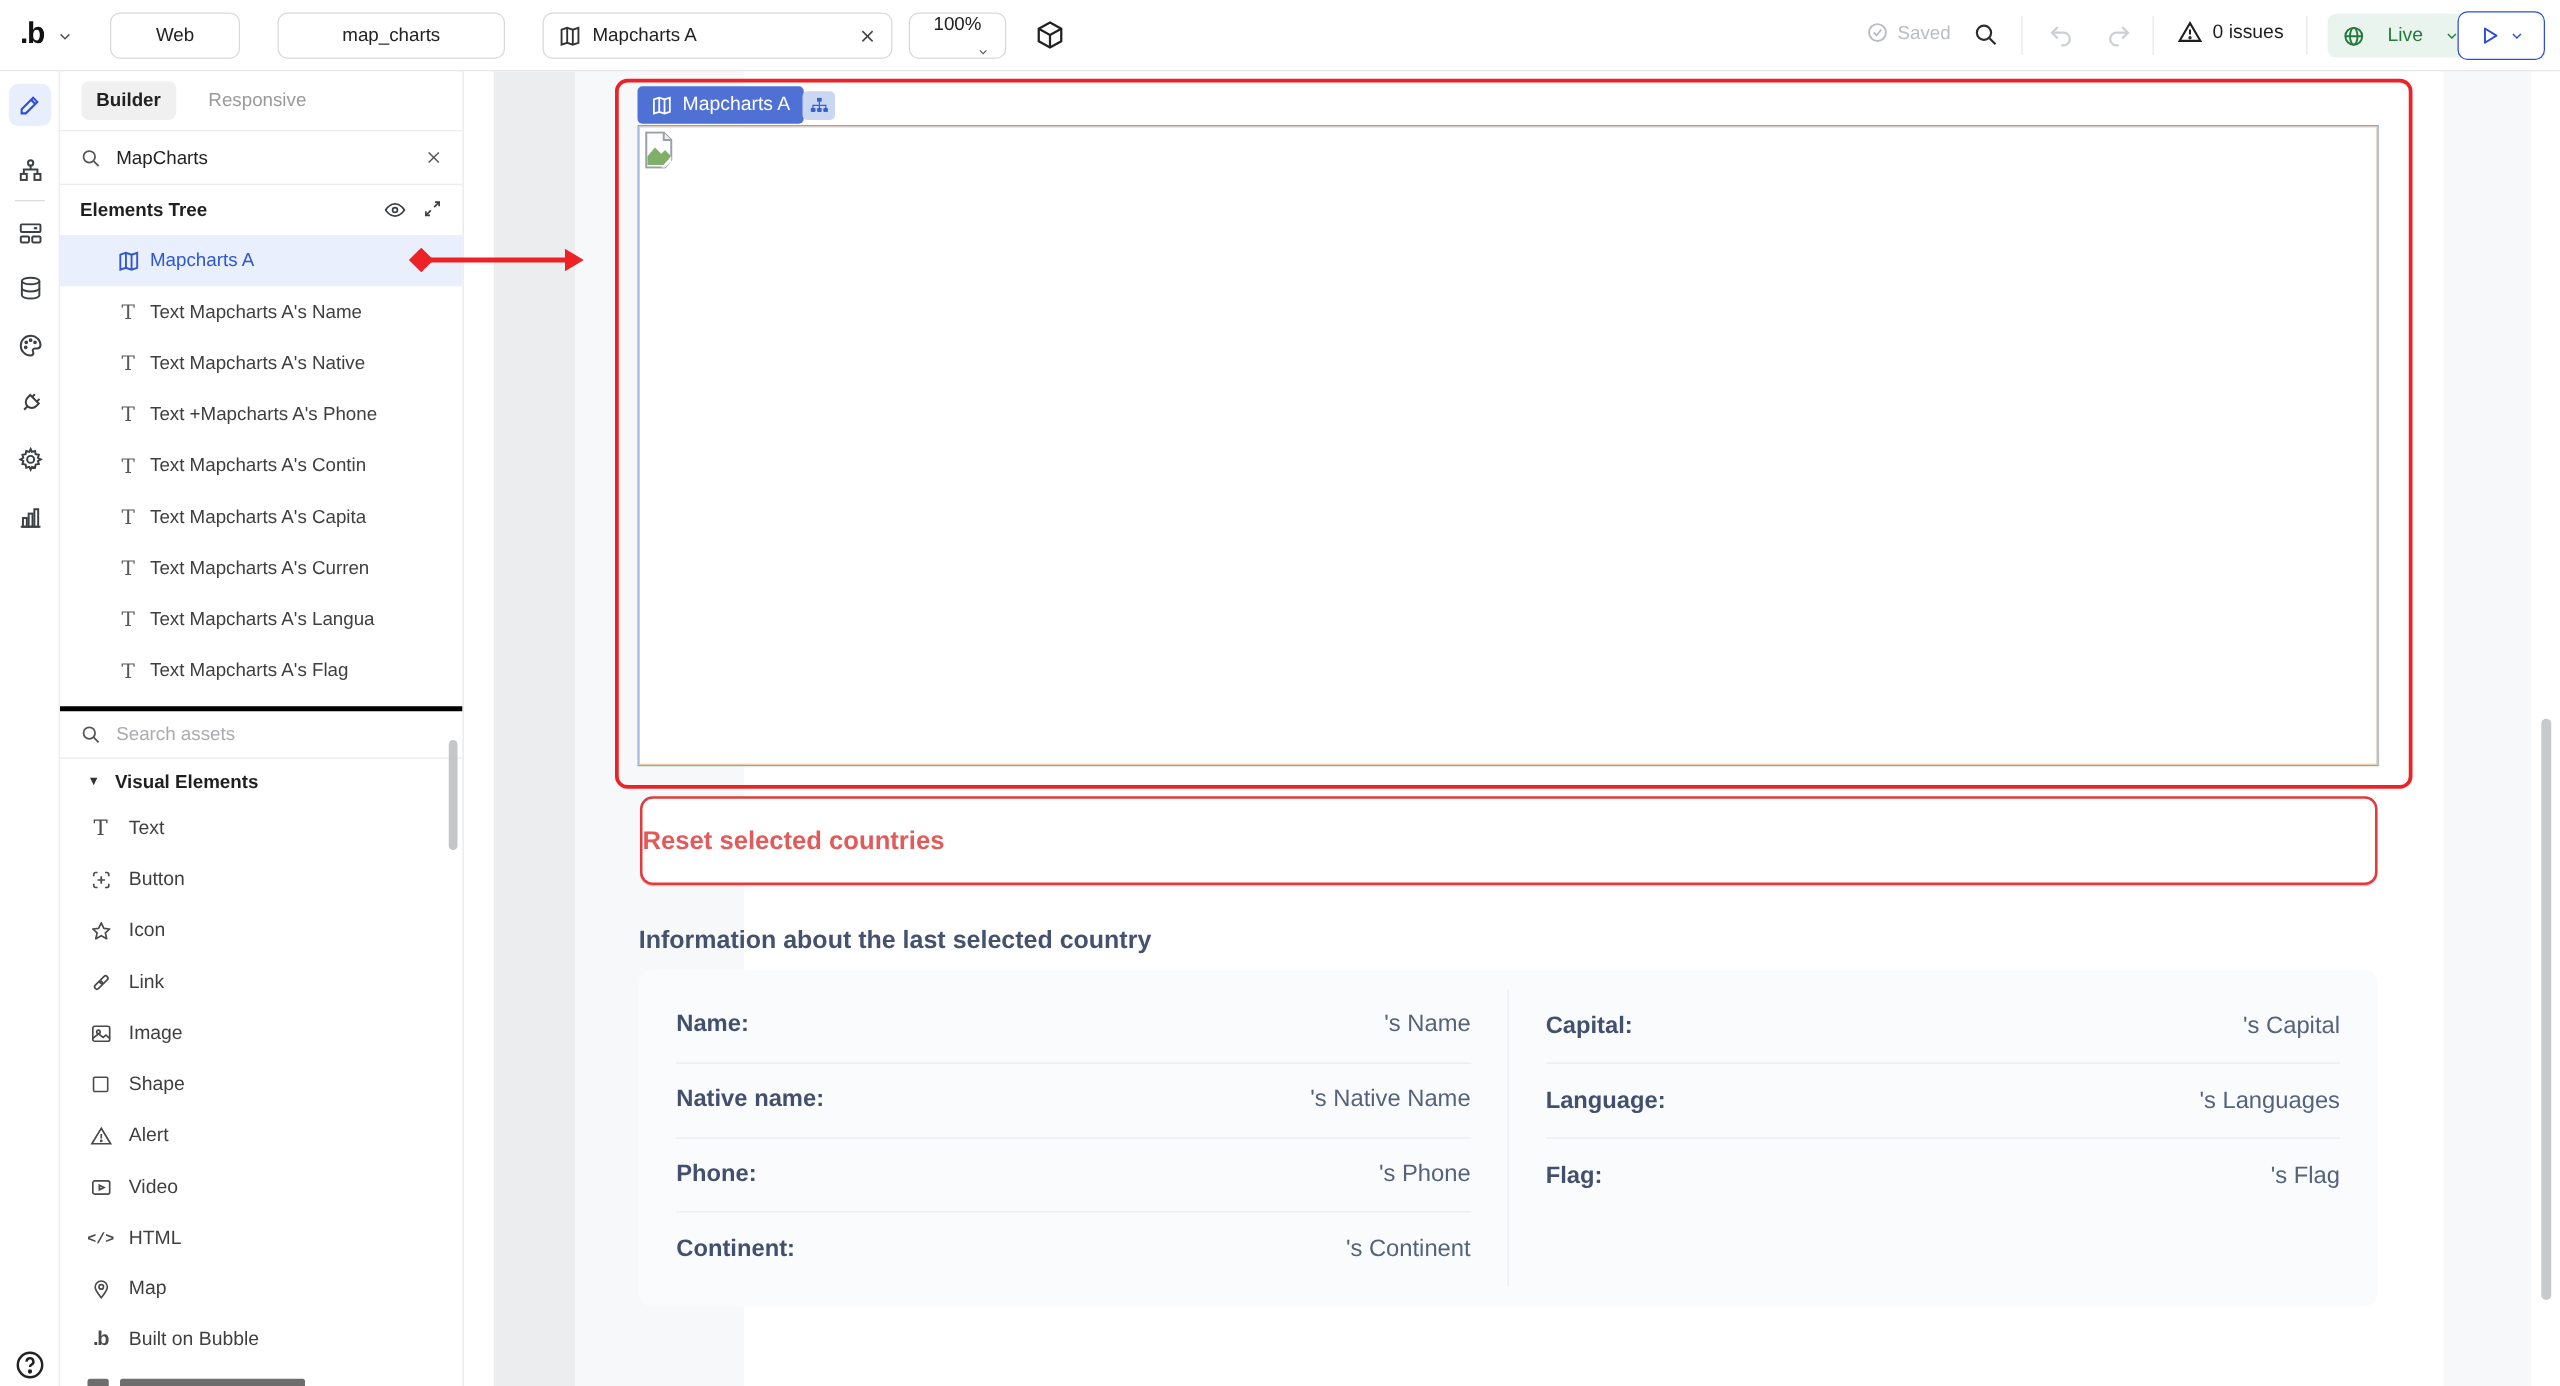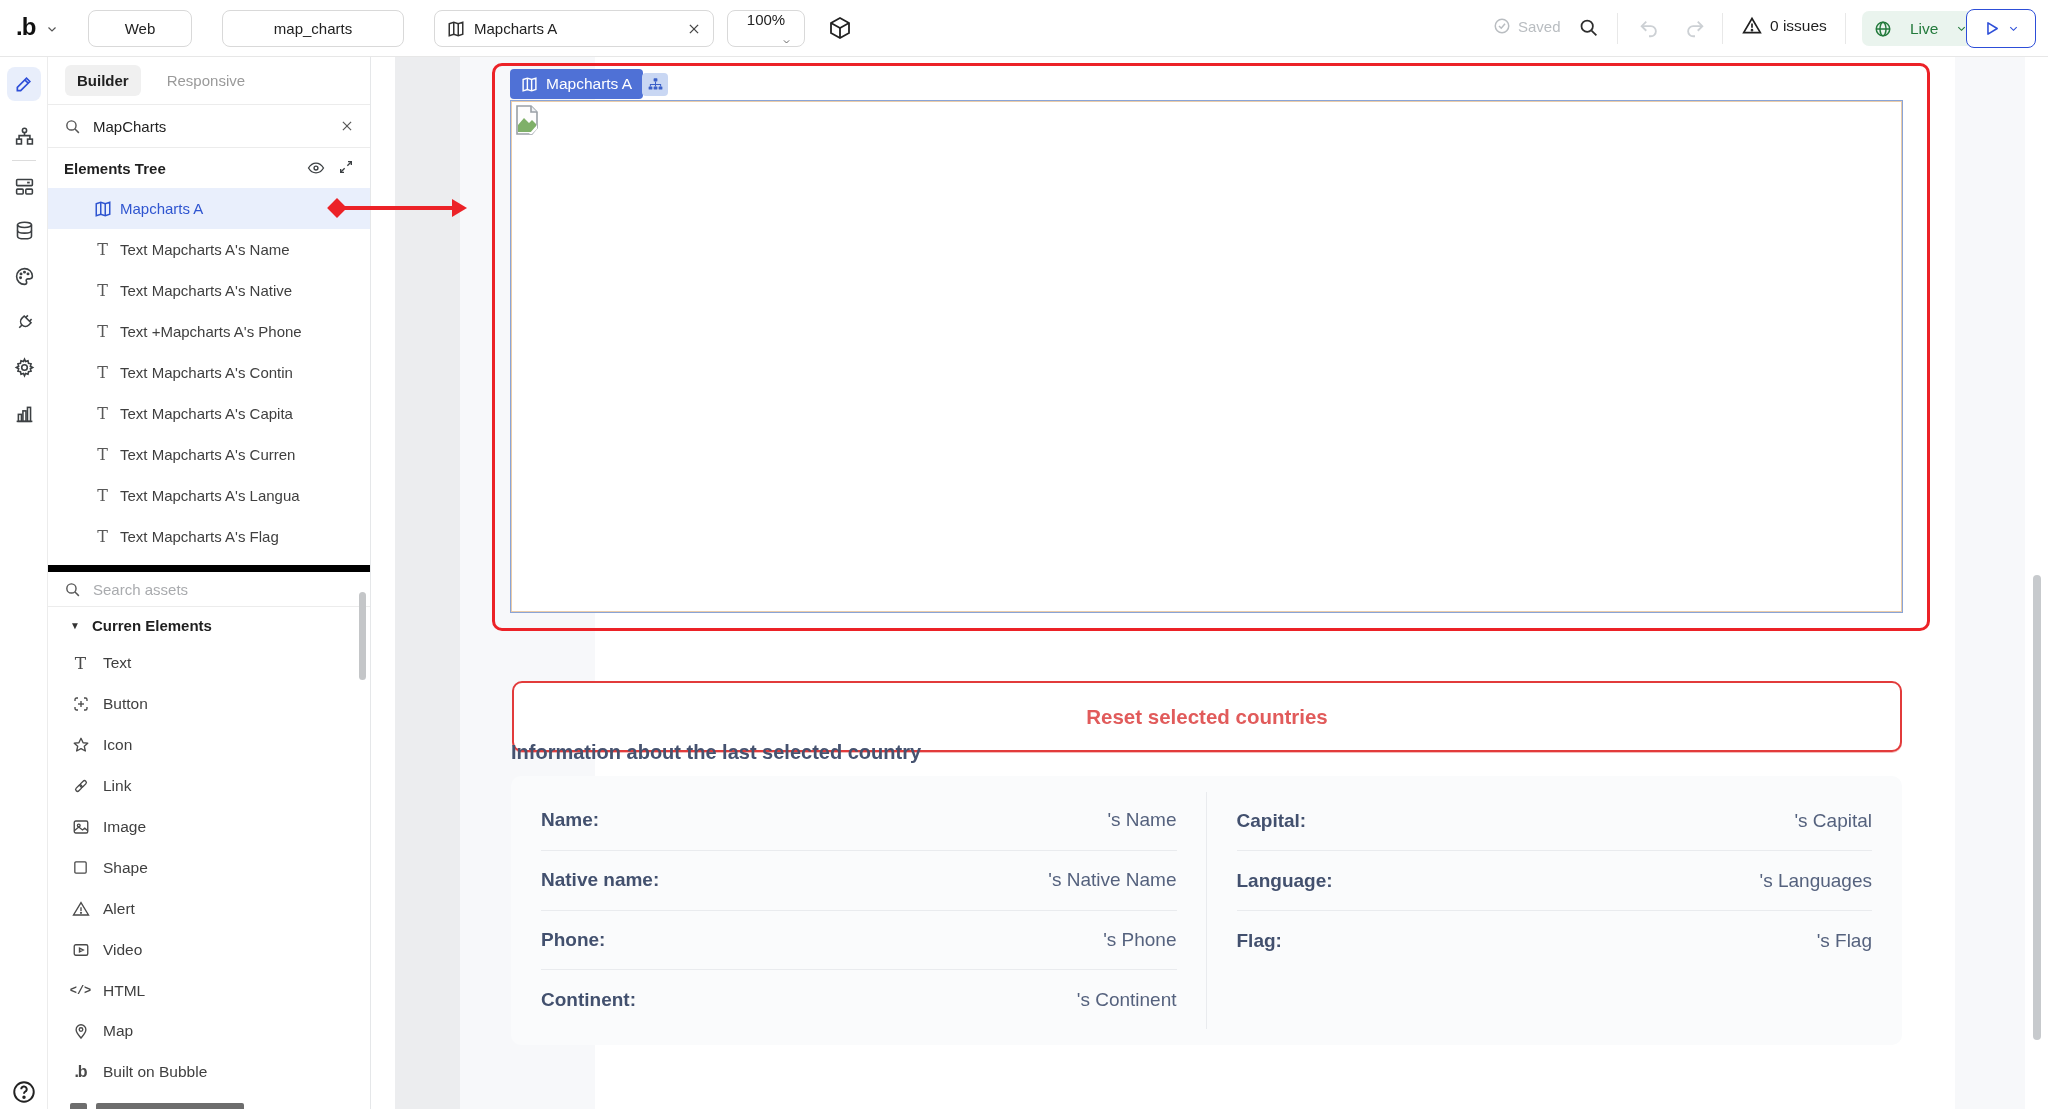--- a/index.html
+++ b/index.html
@@ -68,21 +68,21 @@
   .sb-tab.active { background: #f0f0f0; color: #222; font-weight: bold; }
   .sb-search { height: 43px; border-bottom: 1px solid #ececec; display: flex; align-items: center; padding: 0 16px; gap: 12px; font-size: 15px; color: #222; }
   .sb-search .x { margin-left: auto; color: #555; }
   .tree-header { height: 40px; display: flex; align-items: center; padding: 0 16px; font-size: 15px; font-weight: bold; color: #1f1f1f; gap: 40px; }
   .tree-header .ticons { margin-left: auto; display: flex; gap: 13px; color: #3c4043; }
   .tree-row { height: 41px; display: flex; align-items: center; padding-left: 45px; gap: 8px; font-size: 15px; color: #3f3f3f; }
   .tree-row.selected { background: #e9effc; color: #2f55d0; }
   .tree-row .ticon { width: 19px; display: flex; justify-content: center; color: #585858; font-family: "DejaVu Serif", serif; font-size: 16px; }
   .tree-row.selected .ticon { color: #2f55d0; }
   .sb-spacer { height: 8px; }
-  .assets-search { height: 42px; border-top: 7px solid #000000; border-bottom: 1px solid #ececec; display: flex; align-items: center; padding: 0 16px; gap: 12px; font-size: 15px; color: #a9abae; }
+  .assets-search { height: 42px; border-top: 4px solid #000000; border-bottom: 1px solid #ececec; display: flex; align-items: center; padding: 0 16px; gap: 12px; font-size: 15px; color: #a9abae; }
   .vis-header { height: 36px; display: flex; align-items: center; padding-left: 22px; gap: 12px; font-size: 15px; font-weight: bold; color: #1f1f1f; }
   .vis-header .caret { font-size: 10px; color: #333; }
   .pal-row { height: 40.9px; display: flex; align-items: center; padding-left: 22px; gap: 12px; font-size: 15.5px; color: #3f3f3f; }
   .pal-row .picon { width: 21px; display: flex; justify-content: center; color: #4a4a4a; }
   .pal-row .picon.mono { font-family: "Liberation Mono", monospace; font-size: 12px; font-weight: bold; }
   .partial-smudge { position: absolute; left: 0; top: 1046px; width: 100%; height: 10px; }
   .partial-smudge i { position: absolute; top: 0; height: 9px; background: #6d6d6d; border-radius: 2px; }
   .sb-thumb { position: absolute; left: 311px; top: 535px; width: 7px; height: 88px; background: #c4c6c8; border-radius: 4px; }
 
   
@@ -107,22 +107,22 @@
   
   .anno-arrow { position: absolute; z-index: 110; }
   .anno-diamond { position: absolute; left: 330px; top: 201px; width: 14px; height: 14px; background: #ec2227; transform: rotate(45deg); }
   .anno-line { position: absolute; left: 341px; top: 206px; width: 112px; height: 3.5px; background: #ec2227; }
   .anno-head { position: absolute; left: 452px; top: 199px; width: 0; height: 0;
     border-left: 15px solid #ec2227; border-top: 9px solid transparent; border-bottom: 9px solid transparent; }
 
   
   .reset-btn { position: absolute; left: 141px; top: 580px; width: 1390px; height: 71px;
     border: 2px solid #e23b3b; border-radius: 10px; background: #fff;
-    display: flex; align-items: center; justify-content: center;
-    color: #e15b5b; font-size: 20.5px; font-weight: bold; box-shadow: 0 1px 0 rgba(226,59,59,.35); margin-top: 44px; }
+    display: flex; align-items: center; 
+    color: #e15b5b; font-size: 20.5px; font-weight: bold; box-shadow: 0 1px 0 rgba(226,59,59,.35); }
 
   
   .info-heading { position: absolute; left: 140px; top: 684px; font-size: 20px; font-weight: bold; color: #45526f; }
   .info-card { position: absolute; left: 140px; top: 719px; width: 1391px; height: 269px;
     background: #fafbfc; border-radius: 10px; padding: 15px 0; display: flex; }
   .info-col { width: 50%; padding: 0 30px; display: flex; flex-direction: column; }
   .info-row { height: 60px; display: flex; align-items: center; justify-content: space-between; border-bottom: 1px solid #e9ebee; }
   .info-col .info-row:last-child { border-bottom: none; }
   .info-label { font-size: 19px; font-weight: bold; color: #42506e; }
   .info-value { font-size: 19px; color: #55627e; }
@@ -401,21 +401,21 @@
   <div class="assets-search">
     <svg width="17" height="17" viewBox="0 0 24 24" fill="none" stroke="#555" stroke-width="2">
         <circle cx="10.5" cy="10.5" r="6.5"></circle>
         <line x1="15.5" y1="15.5" x2="21" y2="21"></line>
       </svg>
     <span>Search assets</span>
   </div>
 
   <div class="vis-header">
     <span class="caret">▼</span>
-    <span>Curren Elements</span>
+    <span>Visual Elements</span>
   </div>
 
   <div class="pal-row">
     <span class="picon" style="font-family:'DejaVu Serif',serif;font-size:17px;">T</span>
     <span>Text</span>
   </div>
   <div class="pal-row">
     <span class="picon">
         <svg width="18" height="18" viewBox="0 0 24 24" fill="none" stroke="currentColor" stroke-width="1.8">
           <path d="M4 8 V6 a2 2 0 0 1 2-2 h2"></path>

